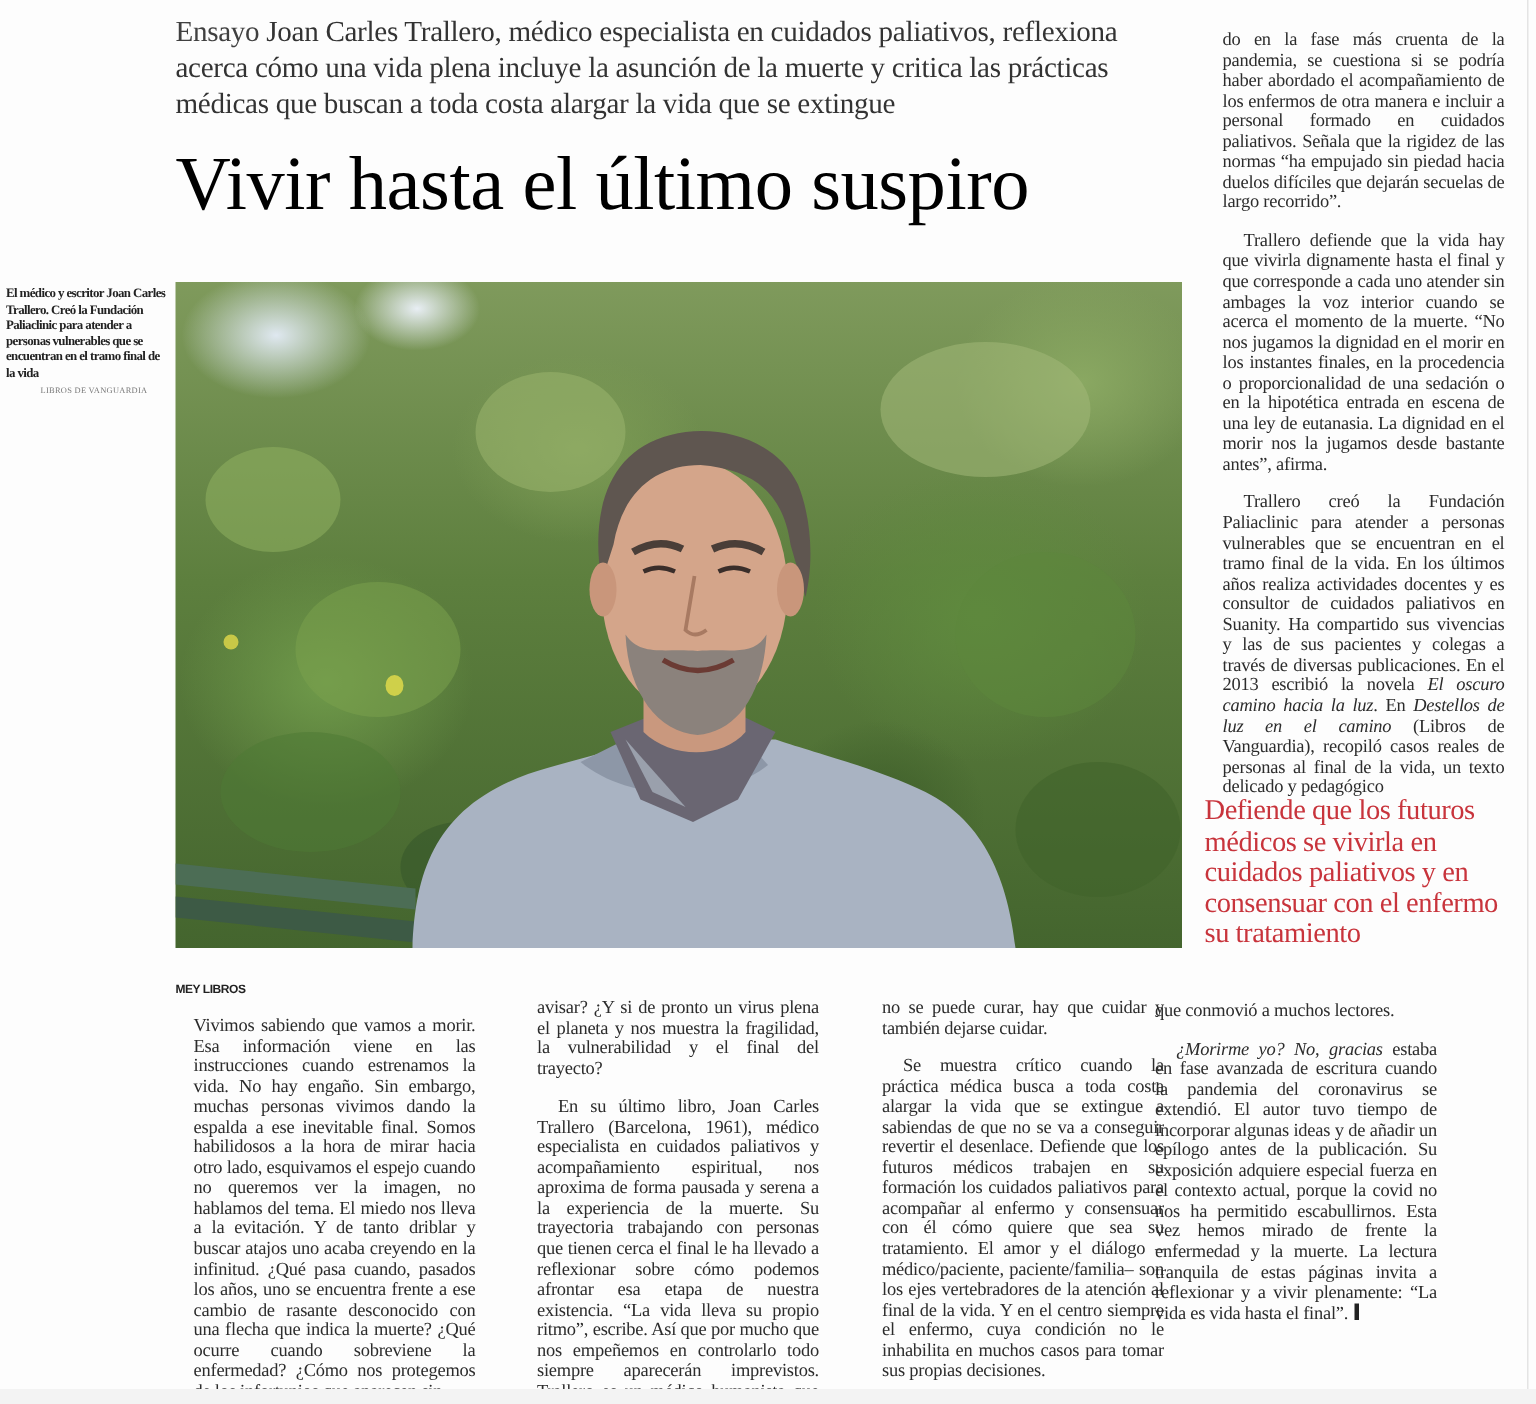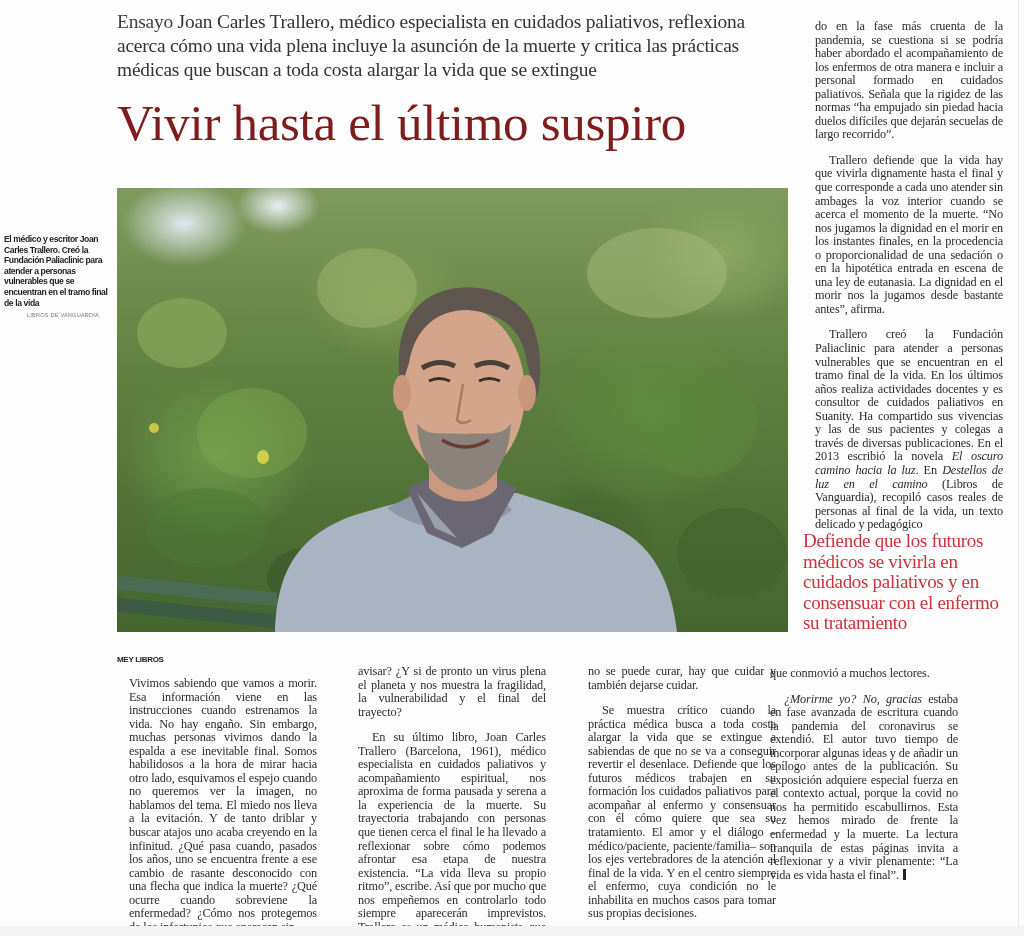--- a/index.html
+++ b/index.html
@@ -16,31 +16,30 @@
   .deck {
     position: absolute; left: 117px; top: 10px; width: 680px;
     font-size: 19.4px; line-height: 24px; color: #333;
     letter-spacing: -0.2px;
   }
   .deck .kicker { color: #404040; margin-top: 28px; }
 
   
   .headline {
     position: absolute; left: 117px; top: 92px; width: 680px;
-    font-size: 51px; line-height: 62px; color: #7f1d1d;
+    font-size: 51px; line-height: 62px; color: #000000;
     letter-spacing: -0.3px; font-weight: normal; margin: 0;
   }
 
   
   .side-caption {
     position: absolute; left: 4px; top: 190px; width: 108px;
-    font-family: Liberation Sans, sans-serif;
+    font-family: Liberation Serif, serif;
     font-size: 8.6px; line-height: 10.6px; font-weight: bold; color: #222;
     letter-spacing: -0.4px;
-    margin-top: 44px;
   }
   .side-caption .credit {
     display: block; font-weight: normal; font-size: 5.6px; color: #777;
     margin-top: 2px; padding-left: 23px; letter-spacing: 0.2px;
   }
 
   
   .photo {
     position: absolute; left: 117px; top: 188px; width: 671px; height: 444px;
     overflow: hidden;

